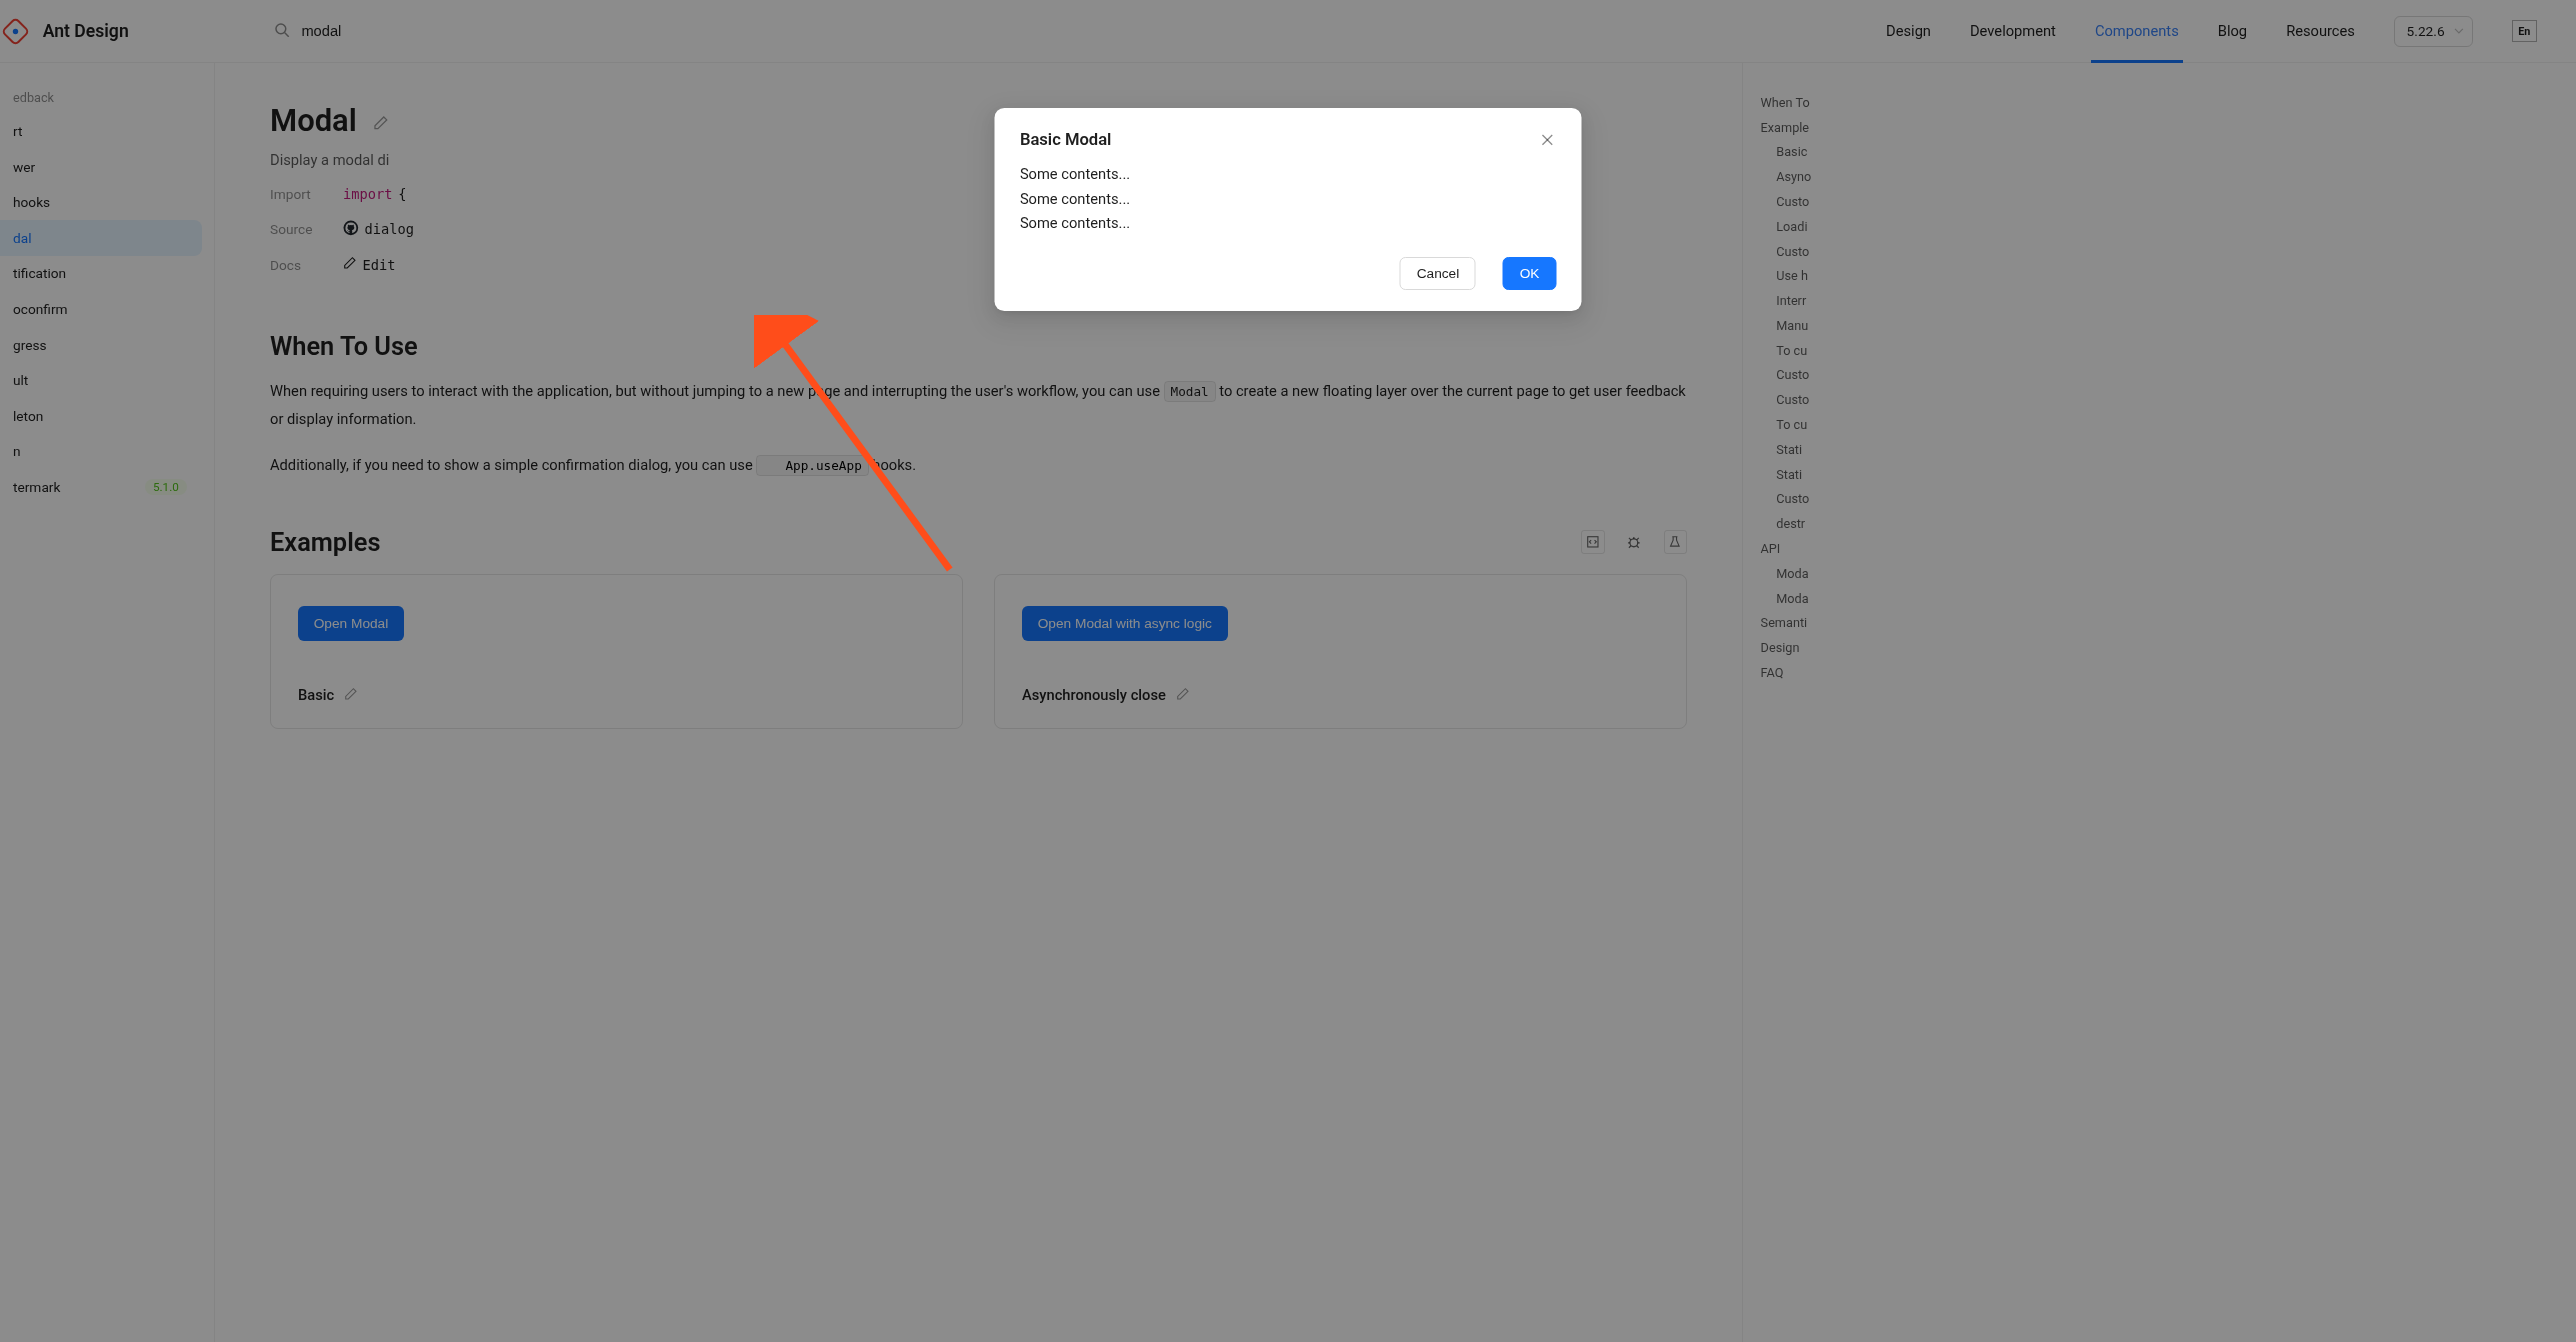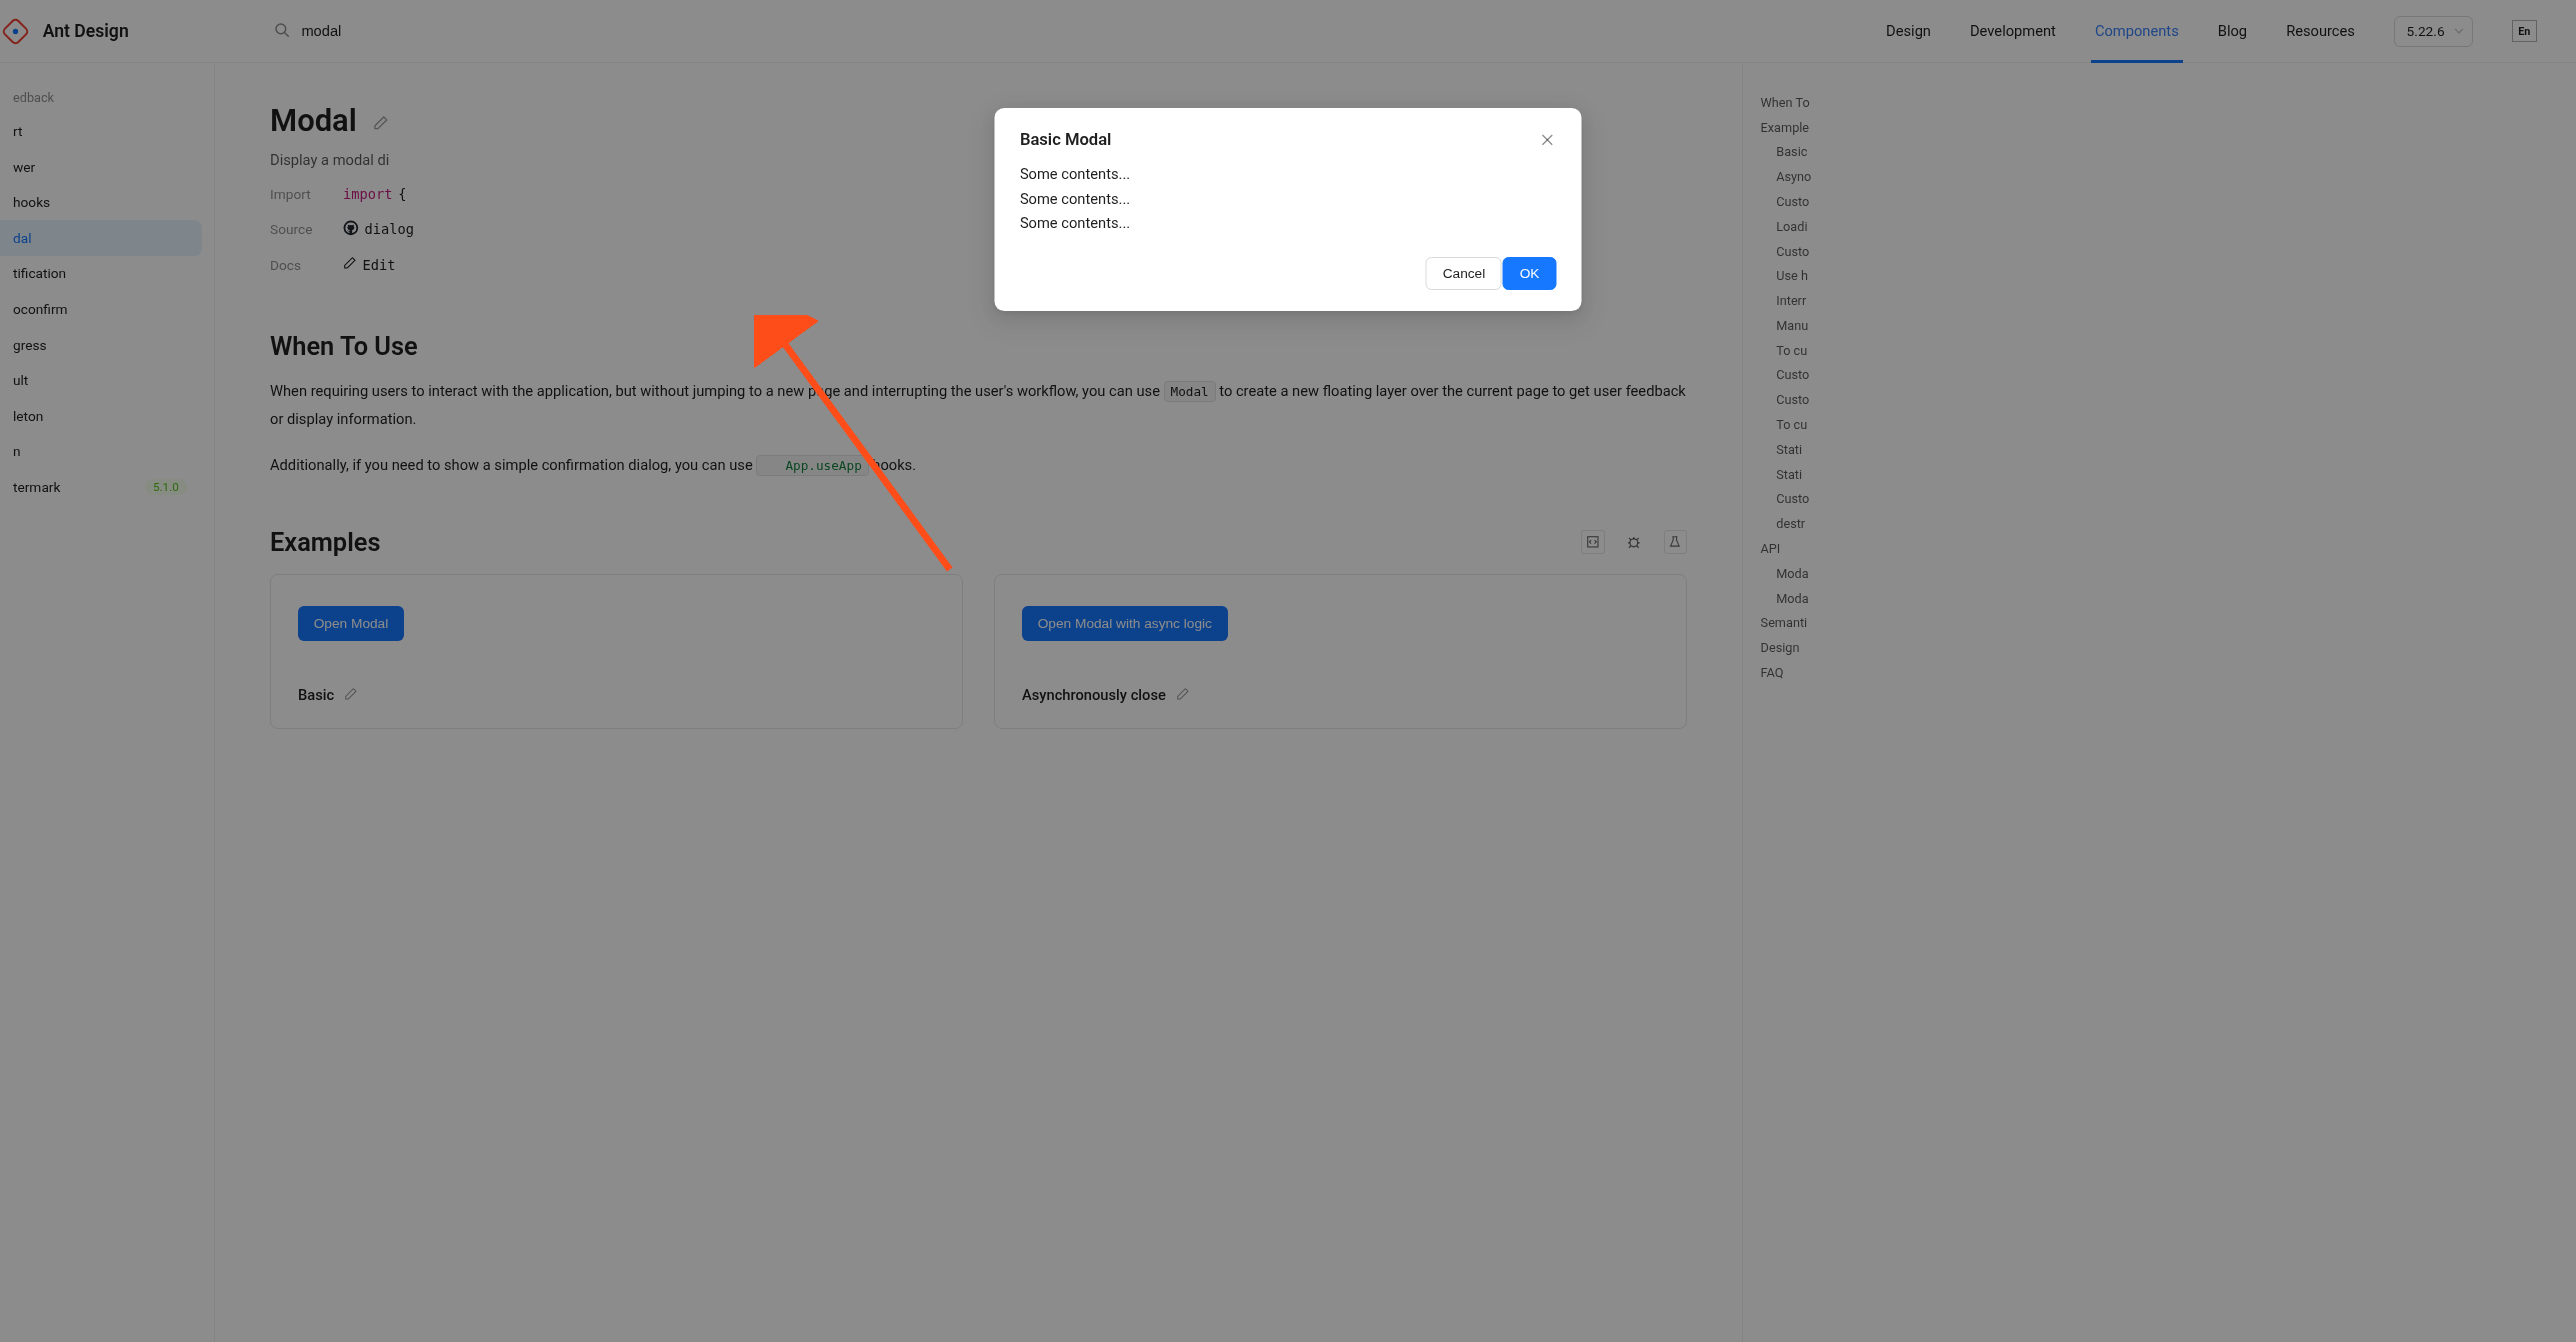--- a/index.html
+++ b/index.html
@@ -184,21 +184,21 @@
       color: rgba(0,0,0,0.88);
     }
     .inline-code {
       font-family: ui-monospace, SFMono-Regular, Menlo, monospace;
       background: rgba(0,0,0,0.04);
       border: 1px solid rgba(0,0,0,0.08);
       border-radius: 3.9px;
       padding: 2px 5.9px;
       font-size: 12.7px;
     }
-    .inline-code.blue { color: #15803d; padding-left: 28px; }
+    .inline-code.blue { color: #000000; padding-left: 28px; }
 
     .examples-header {
       display:flex;align-items:center;justify-content:space-between;
       margin-top: 47px; margin-bottom: 17.6px;
     }
     .examples-header h2 { font-size: 25.4px; font-weight: 600;}
     .example-icons { display:flex; gap: 17.6px; color: rgba(0,0,0,0.6);}
     .example-icons .ico {
       width: 23.5px;height:23.5px;display:flex;align-items:center;justify-content:center;
       border:1px solid rgba(0,0,0,0.1); border-radius:2.9px;
@@ -271,21 +271,21 @@
     }
     .modal-title { font-size: 16.6px; font-weight: 600;}
     .modal-close {
       color: rgba(0,0,0,0.45);
       cursor: pointer;
       font-size: 15.7px;
       padding: 2px;
     }
     .modal-body { margin-top: 9.8px; font-size: 14.7px; line-height: 1.65;}
     .modal-footer {
-      display:flex; gap: 1px; justify-content:flex-end; margin-top: 21.5px;
+      display:flex; gap: 27px; justify-content:flex-end; margin-top: 21.5px;
     }
     .ant-btn {
       border: 1px solid #d9d9d9;
       background: #fff;
       color: rgba(0,0,0,0.88);
       border-radius: 5.9px;
       padding: 5.9px 15.7px;
       font-size: 13.7px;
       cursor: pointer;
       height: 33px;

